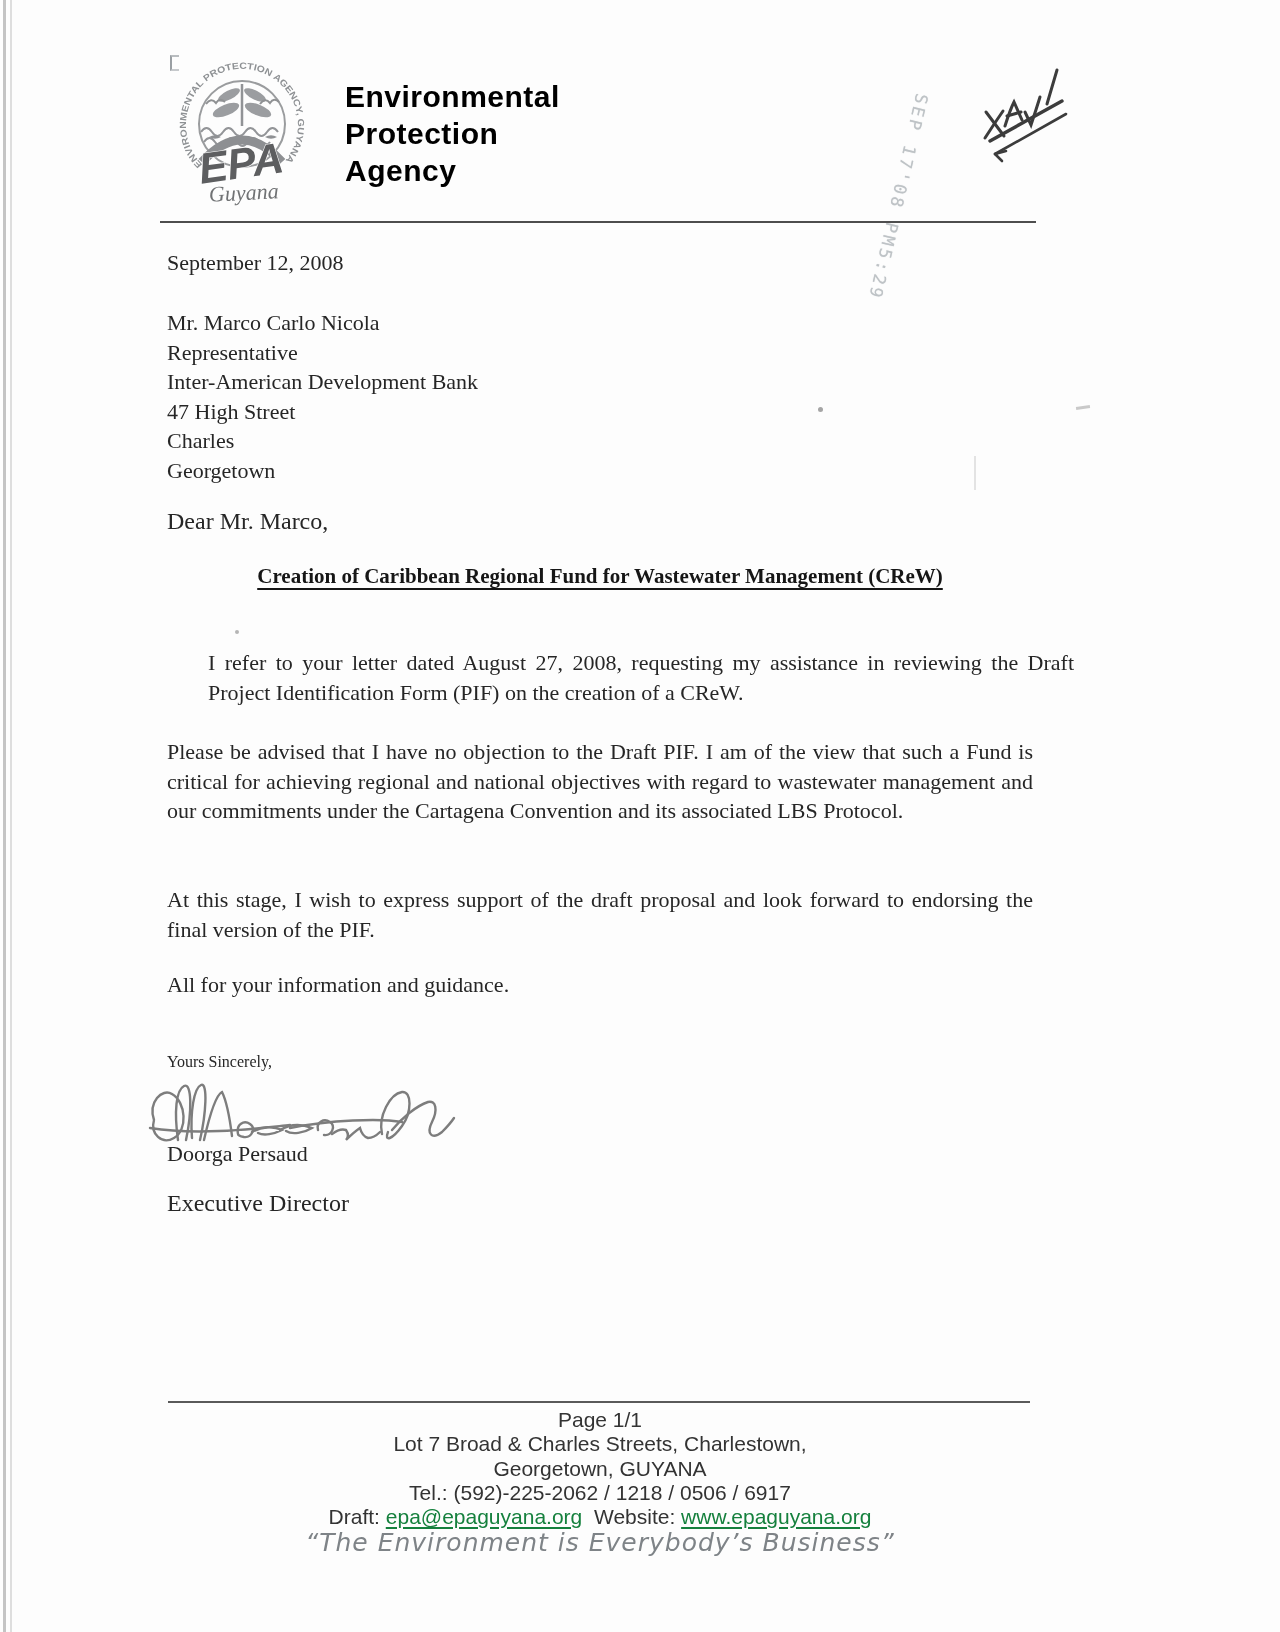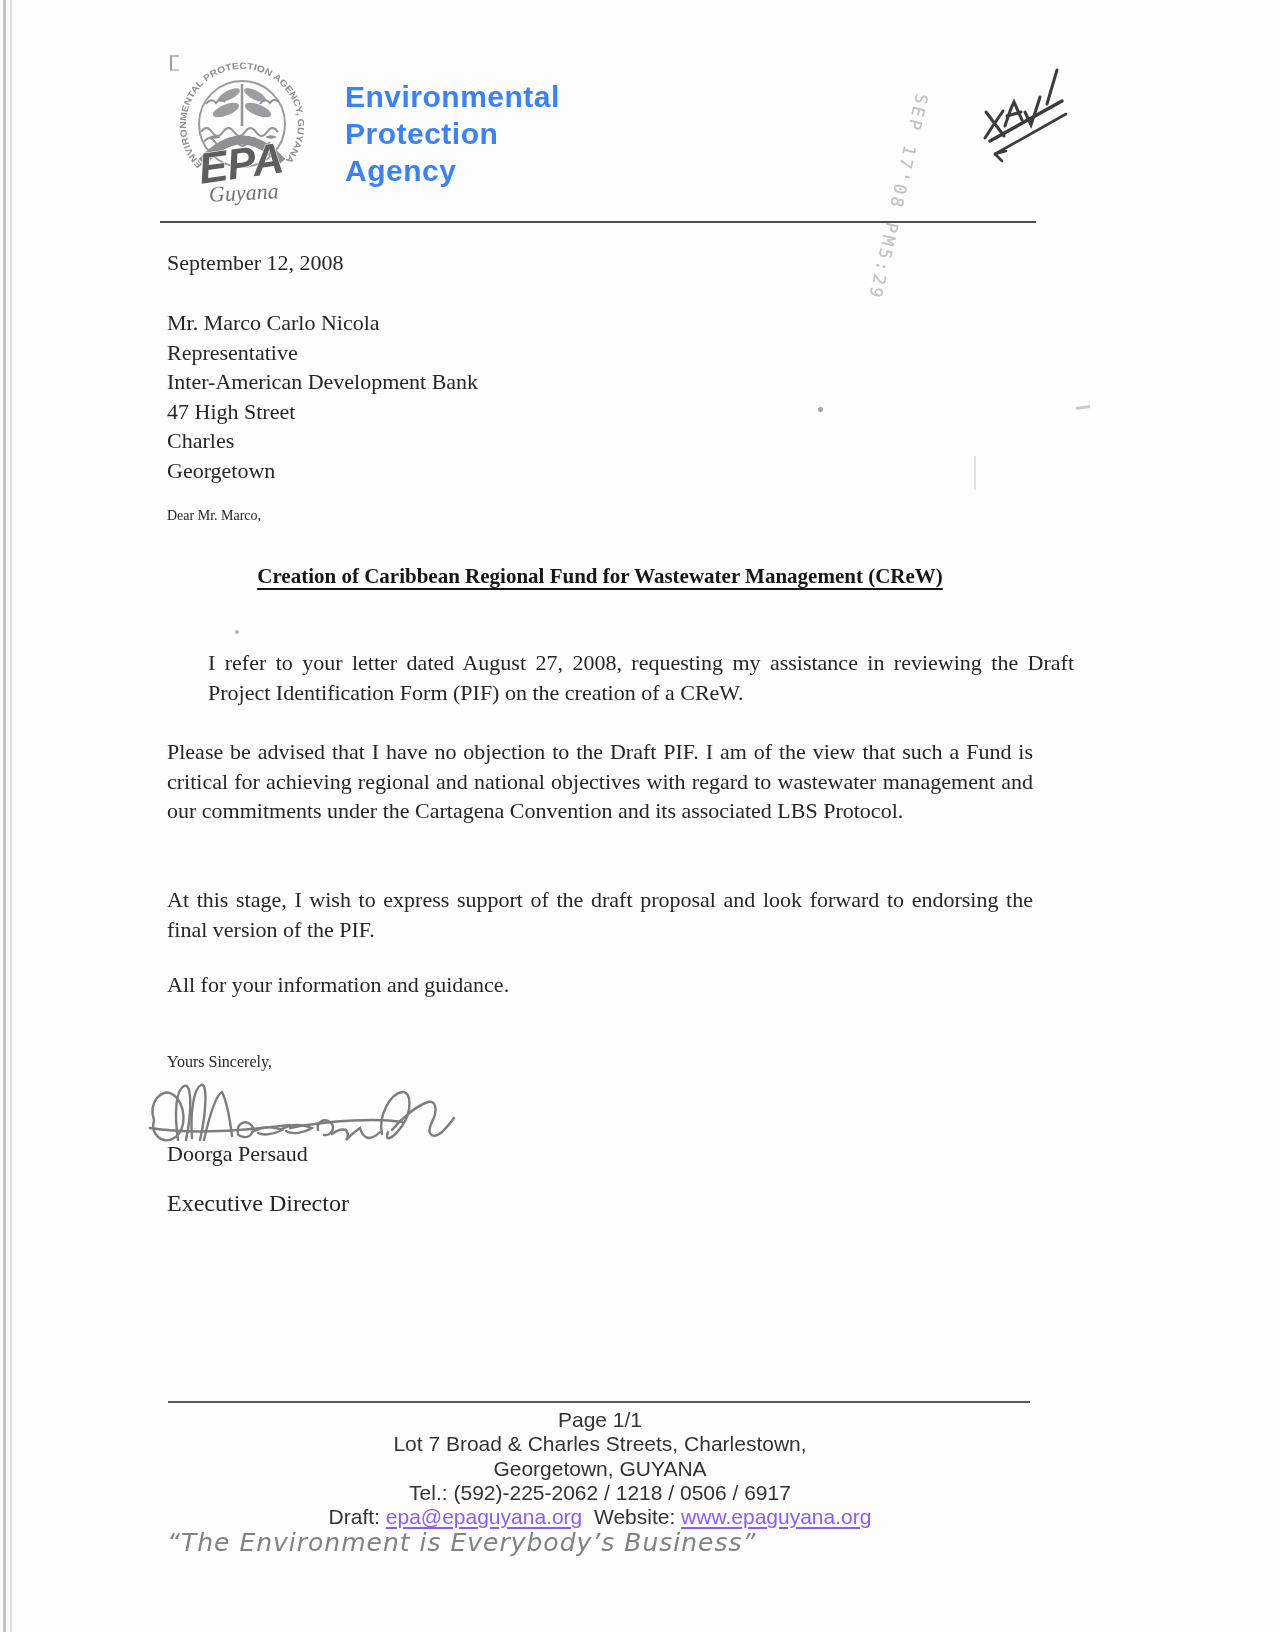--- a/index.html
+++ b/index.html
@@ -22,39 +22,39 @@
   .speck-c { position:absolute; left:974px; top:456px; width:2px; height:34px; background:#e3e3e3; }
   .speck-d { position:absolute; left:236px; top:266px; width:4px; height:3px; background:#bdbdbd; border-radius:50%; }
   .speck-e { position:absolute; left:235px; top:630px; width:4px; height:4px; background:#b5b5b5; border-radius:50%; }
 
   
   .logo-svg { position:absolute; left:162px; top:48px; }
   .agency-name {
     position:absolute; left:345px; top:78px;
     font-family:"Liberation Sans","DejaVu Sans",sans-serif;
     font-weight:bold; font-size:30px; line-height:37px;
-    color:#3b82f6; letter-spacing:.5px;
+    color:#000000; letter-spacing:.5px;
   }
   .header-rule { position:absolute; left:160px; top:221px; width:876px; height:2px; background:#4e4e4e; }
 
   
   .xavi-svg { position:absolute; left:980px; top:62px; }
   .stamp {
     position:absolute; left:932px; top:96px;
     transform:rotate(103deg); transform-origin:0 0;
     font-family:"DejaVu Sans Mono","Liberation Mono",monospace;
     font-size:17px; letter-spacing:3px; white-space:nowrap;
     color:#b4b9bd; opacity:.85; text-shadow:0 0 1px #ccd0d3;
   }
 
   
   .col { position:absolute; left:167px; width:866px; }
   .date-line { top:250px; font-size:22px; }
   .recipient { top:308px; font-size:22px; line-height:29.6px; }
-  .salutation { top:508px; font-size:14px; }
+  .salutation { top:508px; font-size:24px; }
   .subject {
     top:564px; text-align:center; font-size:21px; font-weight:bold; color:#161616;
     text-decoration:underline; text-underline-offset:5px; text-decoration-thickness:2px;
   }
   .para { font-size:22px; line-height:29.7px; text-align:justify; }
   .p1 { top:648px;margin-left:41px; }
   .p2 { top:737px; }
   .p3 { top:885px; }
   .p4 { top:970px; text-align:left; }
   .closing { top:1053px; font-size:16px; }
@@ -64,23 +64,23 @@
 
   
   .footer-rule { position:absolute; left:168px; top:1401px; width:862px; height:2px; background:#5a5a5a; }
   .footer {
     position:absolute; left:167px; top:1408px; width:866px;
     text-align:center;
     font-family:"Liberation Sans","DejaVu Sans",sans-serif;
     font-size:21px; line-height:24.3px; color:#333333;
   }
   .footer .links { margin-top:0; }
-  .footer .underlined { text-decoration:underline; text-underline-offset:3px; color:#8b5cf6; }
+  .footer .underlined { text-decoration:underline; text-underline-offset:3px; color:#15803d; }
   .tagline {
-    position:absolute; left:167px; top:1528px; width:866px; text-align:left;
+    position:absolute; left:167px; top:1528px; width:866px; text-align:center;
     font-family:"DejaVu Sans",sans-serif; font-style:italic;
     font-size:25px; letter-spacing:1px; color:#7e8387;
   }
 </style>
 </head>
 <body>
 
 <div class="page">
 
   <div class="scan-line-1"></div>

